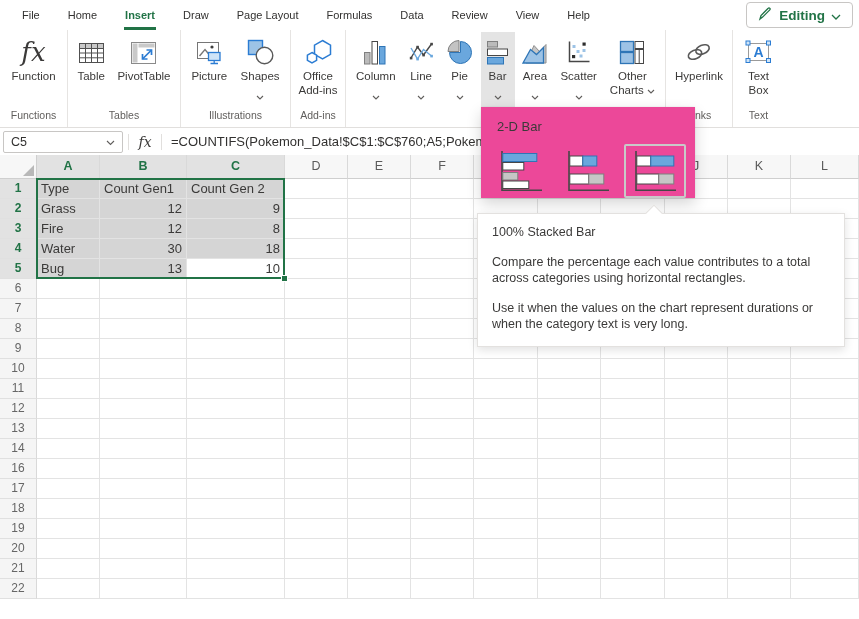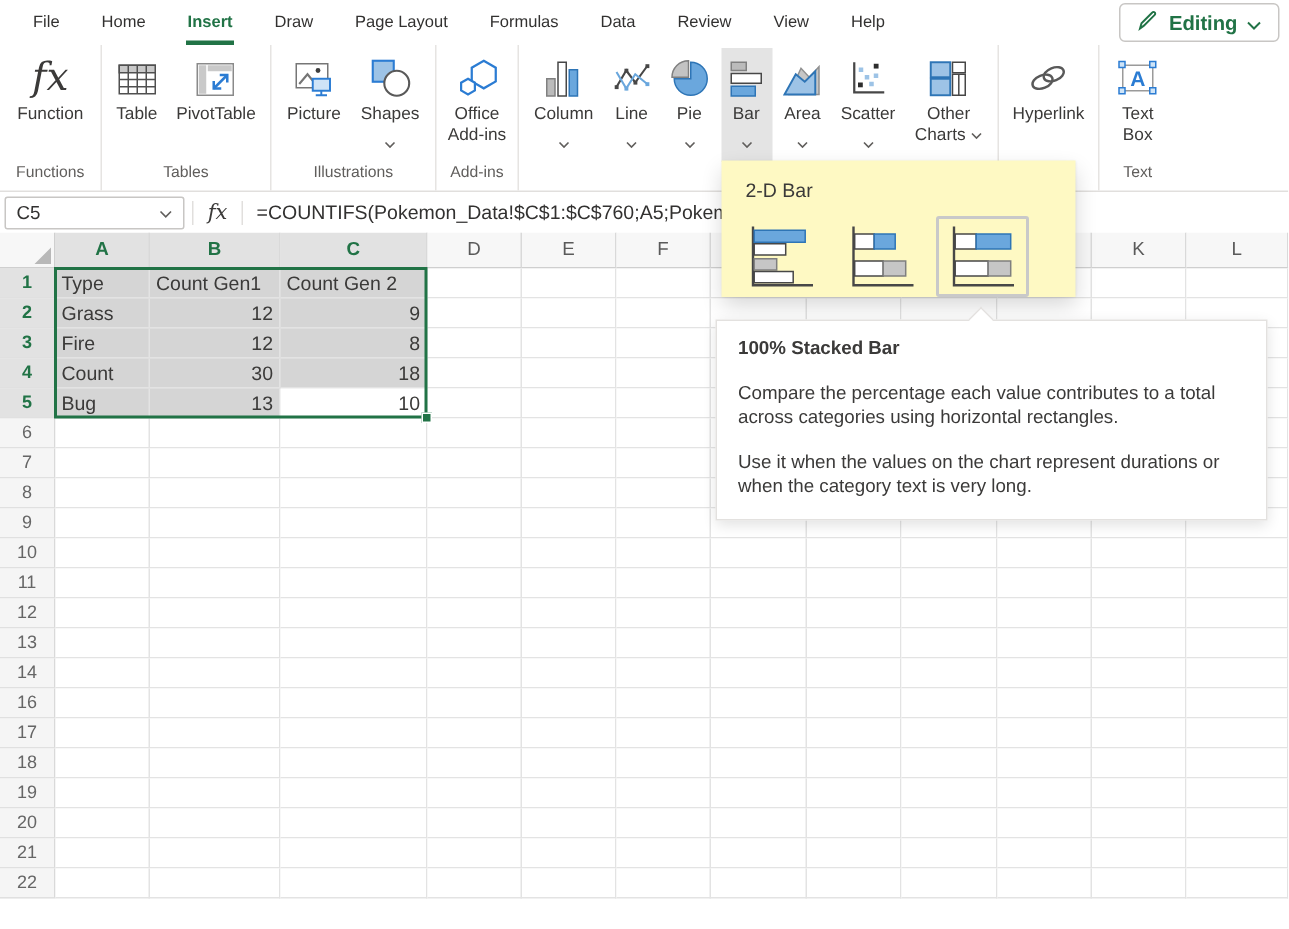--- a/index.html
+++ b/index.html
@@ -49,32 +49,32 @@
   .rh { width:37px; background:#f5f5f5; border-right:1px solid #d9d9d9; border-bottom:1px solid #e0e0e0;
     font-size:12px; line-height:19px; text-align:center; color:#666; }
   .cell { border-right:1px solid #e3e3e3; border-bottom:1px solid #e3e3e3; background:#fff;
     font-size:13px; line-height:19px; padding:0 4px; white-space:nowrap; overflow:hidden; }
   .cell.sel { background:#d5d5d5; }
   .cell.activecell { background:#fff; }
   .cell.num { text-align:right; }
   .sel-outline { position:absolute; border:2px solid #217346; pointer-events:none; z-index:3; }
   .fill-handle { position:absolute; width:7px; height:7px; background:#217346; border:1px solid #fff; z-index:4; }
   
-  .popup { position:absolute; left:481px; top:107px; width:236px; background:#fef9c3; z-index:20;
+  .popup { position:absolute; left:481px; top:107px; width:214px; background:#ec4899; z-index:20;
     box-shadow:0 6px 14px rgba(0,0,0,.16), 0 0 2px rgba(0,0,0,.10); padding:10px 0 0; }
   .popup-title { font-size:13px; color:#3b3a39; padding:2px 16px 10px; }
   .popup-opts { display:flex; align-items:center; padding:0 9px; gap:5px; }
   .opt { padding:3px; border:2px solid transparent; border-radius:2px; display:flex; }
   .opt.sel { border-color:#c9c9c9; }
   .tooltip { position:absolute; left:477px; top:213px; width:368px; background:#fff; z-index:21;
     border:1px solid #e3e1df; box-shadow:0 3px 9px rgba(0,0,0,.12); padding:10px 14px 13px;
     font-size:12.5px; line-height:1.32; color:#3b3a39; }
   .tt-caret { position:absolute; top:-7px; left:170px; width:12px; height:12px; background:#fff;
     border-left:1px solid #e3e1df; border-top:1px solid #e3e1df; transform:rotate(45deg); }
-  .tt-title { margin-bottom:13px;font-weight:bold; }
+  .tt-title { margin-bottom:13px; }
   .tooltip p { margin:0 0 13px; }
   .tooltip p:last-child { margin-bottom:0; }
 </style>
 </head>
 <body>
 
 <div class="app">
 
   <div class="menubar">
     <div class="menu-tabs">
@@ -397,21 +397,21 @@
         <div class="cell" style="width: 63px;"></div>
         <div class="cell" style="width: 64px;"></div>
         <div class="cell" style="width: 63px;"></div>
         <div class="cell" style="width: 64px;"></div>
         <div class="cell" style="width: 63px;"></div>
         <div class="cell" style="width: 63px;"></div>
         <div class="cell" style="width: 68px;"></div>
       </div>
       <div class="grow">
         <div class="rh selh">4</div>
-        <div class="cell sel" style="width: 63px;">Count</div>
+        <div class="cell sel" style="width: 63px;">Water</div>
         <div class="cell sel num" style="width: 87px;">30</div>
         <div class="cell sel num" style="width: 98px;">18</div>
         <div class="cell" style="width: 63px;"></div>
         <div class="cell" style="width: 63px;"></div>
         <div class="cell" style="width: 63px;"></div>
         <div class="cell" style="width: 64px;"></div>
         <div class="cell" style="width: 63px;"></div>
         <div class="cell" style="width: 64px;"></div>
         <div class="cell" style="width: 63px;"></div>
         <div class="cell" style="width: 63px;"></div>

